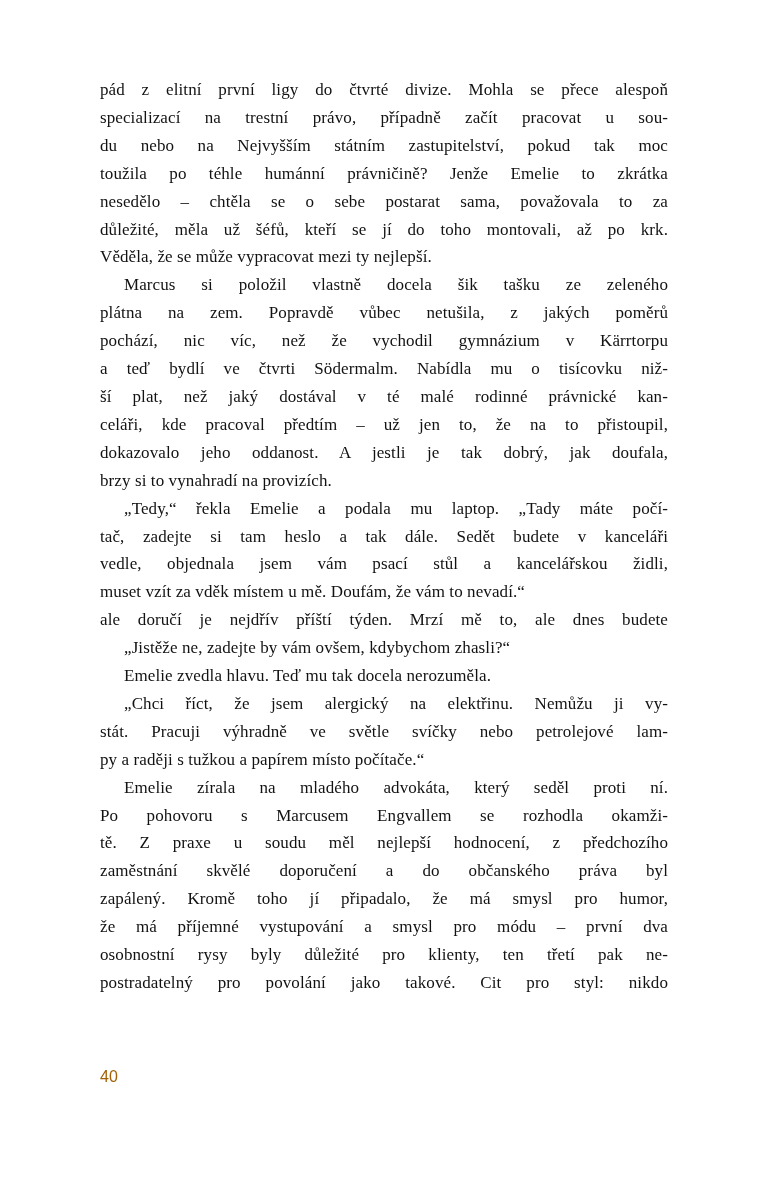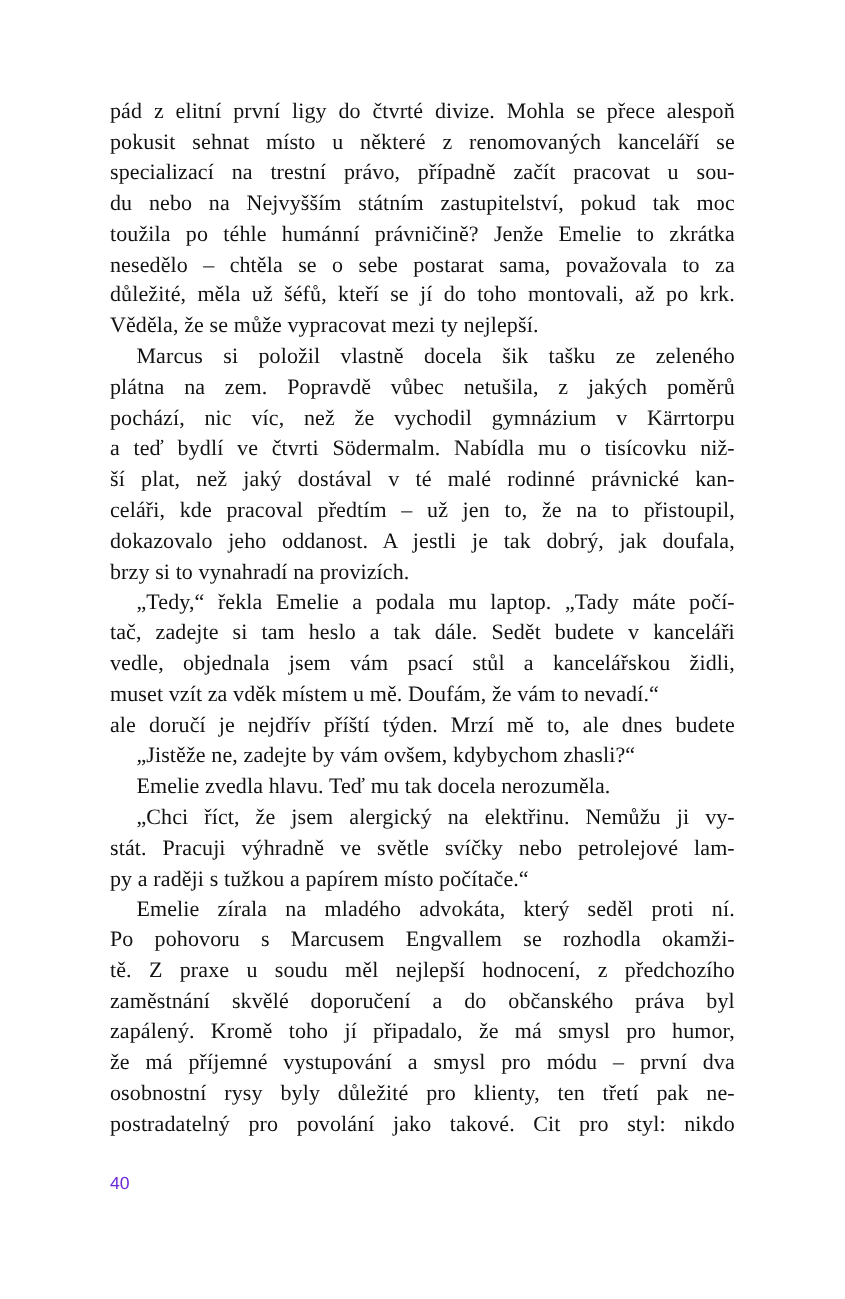--- a/index.html
+++ b/index.html
@@ -12,23 +12,23 @@
     width: 768px;
     height: 1181px;
     background: #ffffff;
     color: #121212;
     font-family: "Liberation Serif", serif;
     overflow: hidden;
   }
   .text-block {
     position: absolute;
     left: 100px;
-    top: 88px;
+    top: 76px;
     width: 568px;
-    font-size: 20px;
+    font-size: 17px;
     line-height: 27.9px;
     letter-spacing: 0.1px;
   }
   .paragraph {
     margin: 0;
     padding: 0;
   }
   .line {
     text-align: justify;
     text-align-last: justify;
@@ -39,31 +39,30 @@
   }
   .line.indent {
     text-indent: 24px;
   }
   .page-number {
     position: absolute;
     left: 100px;
     top: 1068px;
     font-family: "Liberation Sans", sans-serif;
     font-size: 16px;
-    color: #6d28d9;
+    color: #a16207;
   }
 </style>
 </head>
 <body>
 
 <div class="page">
   <div class="text-block">
       <div class="paragraph">
         <div class="line">pád z elitní první ligy do čtvrté divize. Mohla se přece alespoň</div>
-        <div class="line">pokusit sehnat místo u některé z renomovaných kanceláří se</div>
         <div class="line">specializací na trestní právo, případně začít pracovat u sou-</div>
         <div class="line">du nebo na Nejvyšším státním zastupitelství, pokud tak moc</div>
         <div class="line">toužila po téhle humánní právničině? Jenže Emelie to zkrátka</div>
         <div class="line">nesedělo – chtěla se o sebe postarat sama, považovala to za</div>
         <div class="line">důležité, měla už šéfů, kteří se jí do toho montovali, až po krk.</div>
         <div class="line last">Věděla, že se může vypracovat mezi ty nejlepší.</div>
       </div>
       <div class="paragraph">
         <div class="line indent">Marcus si položil vlastně docela šik tašku ze zeleného</div>
         <div class="line">plátna na zem. Popravdě vůbec netušila, z jakých poměrů</div>

